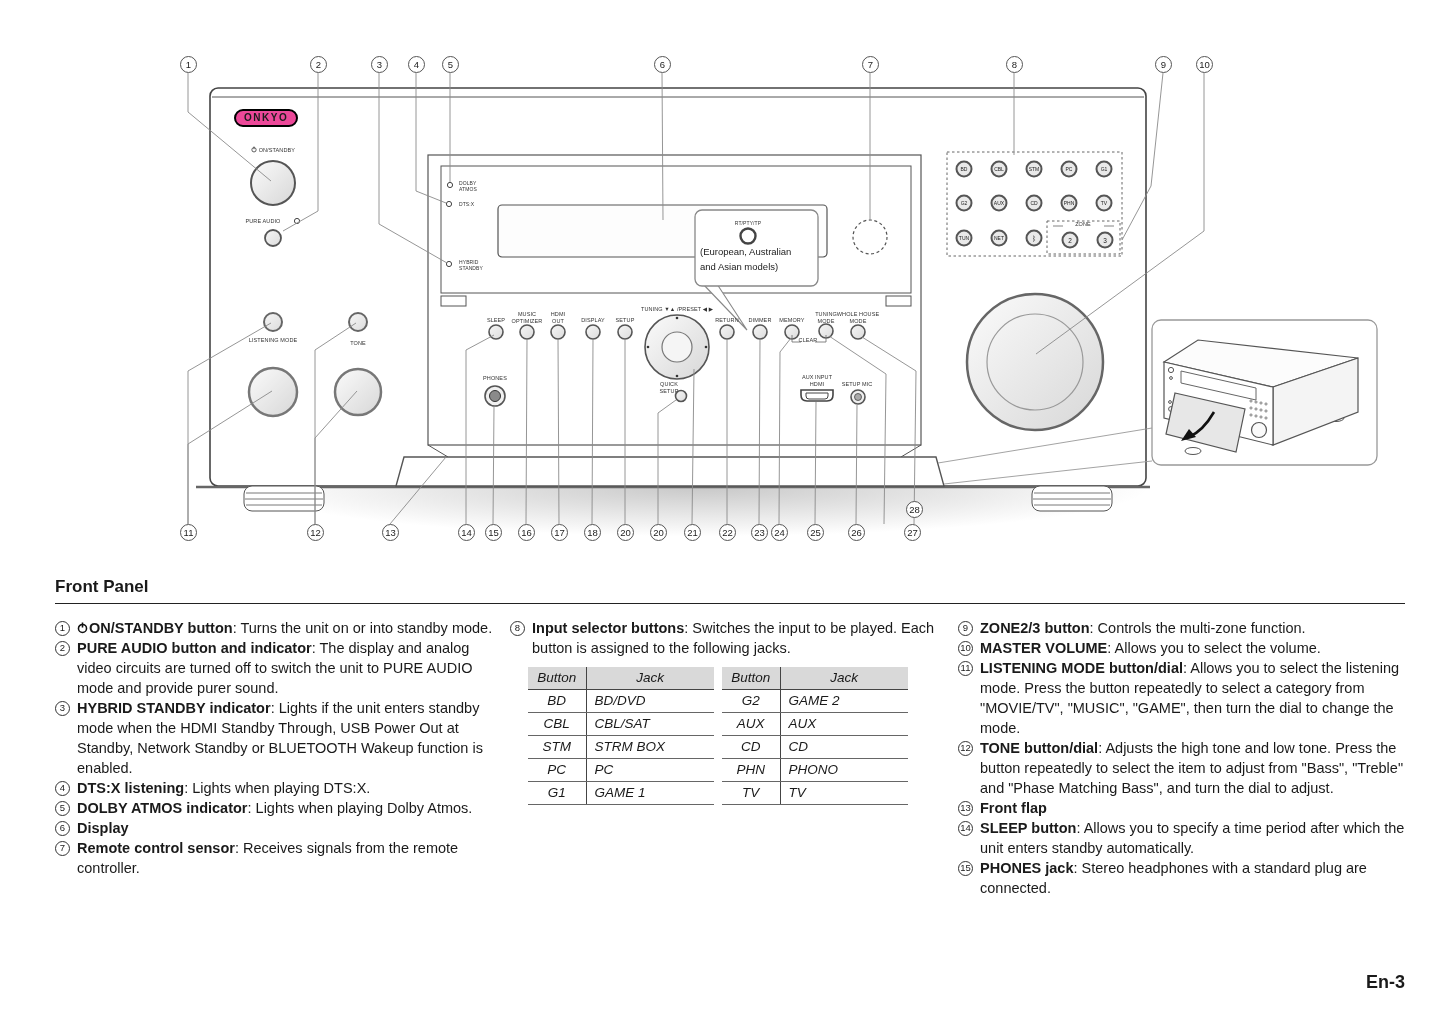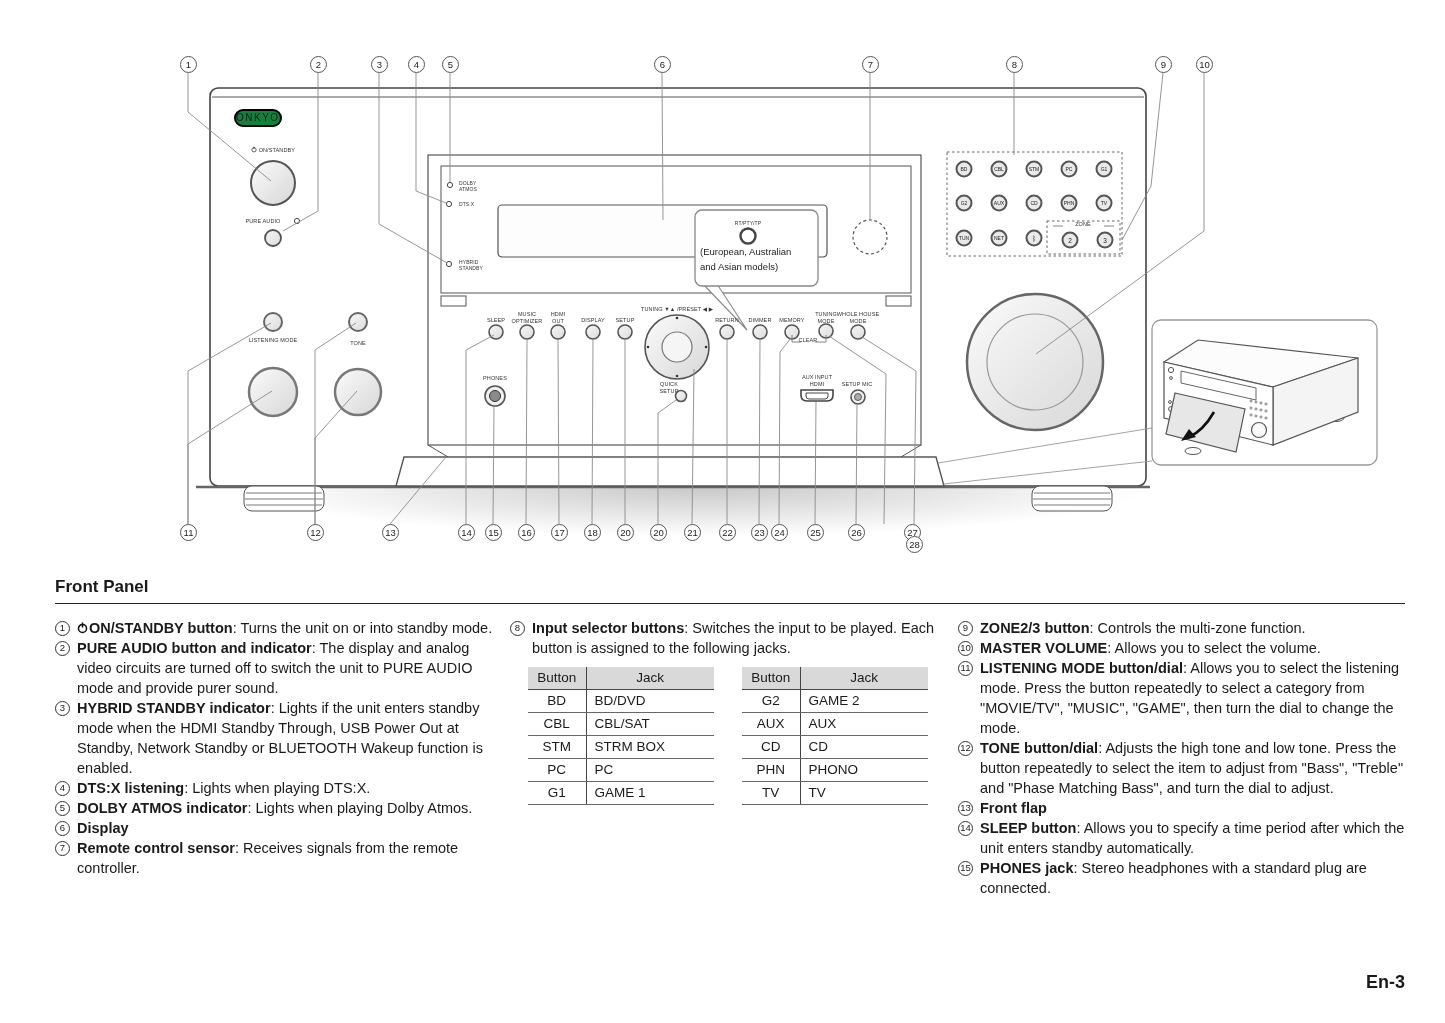--- a/index.html
+++ b/index.html
@@ -12,38 +12,38 @@
   .shadow  { position:absolute; left:100px; top:487px; width:1200px; height:72px;
              background:radial-gradient(ellipse 52% 95% at 50% 0%, rgba(110,110,110,.38), rgba(110,110,110,0) 72%); }
   .art { position:absolute; left:0; top:0; }
   .dlabel { position:absolute; font-size:5.5px; line-height:1.2; color:#333;
             text-align:center; letter-spacing:.1px; }
   .dlabel.left { text-align:left; }
   .callout { position:absolute; width:17px; height:17px; border:1px solid #555; border-radius:50%;
              background:#fff; font-size:9.5px; color:#222; display:flex; align-items:center;
              justify-content:center; }
   .brand { position:absolute; left:234px; top:109px; border:2.5px solid #000; border-radius:11px;
-           padding:1px 0 2px; font-size:10px; font-weight:400; letter-spacing:1.5px; background:#15803d; }
+           padding:1px 8px 2px; font-size:10px; font-weight:700; letter-spacing:1.5px; background:#ec4899; }
   .note { position:absolute; font-size:9.5px; color:#222; }
 
   
   .heading { position:absolute; left:55px; top:577px; font-size:17px; font-weight:bold; }
   .rule { position:absolute; left:55px; top:603px; width:1350px; border-top:1.5px solid #222; }
   .col { position:absolute; top:618px; font-size:14.5px; line-height:20px; }
   .col-left  { left:55px;  width:438px; }
   .col-mid   { left:510px; width:432px; }
   .col-right { left:958px; width:448px; }
   .item { display:flex; align-items:flex-start; }
   .cnum { flex:0 0 15px; width:15px; height:15px; border:1px solid #333; border-radius:50%;
           font-size:9.5px; display:flex; align-items:center; justify-content:center;
           margin:2.5px 7px 0 0; }
   .itxt { flex:1; }
   .itxt b { font-weight:bold; }
   .pwr-inline { margin:0 1px -1px 0; }
-  .tables { display:flex; gap:28px; margin:9px 0 12px 18px; }
+  .tables { display:flex; gap:8px; margin:9px 0 12px 18px;font-style:italic; }
   table { border-collapse:collapse; font-size:13.5px; width:186px; }
   th { background:#d9d9d9; font-weight:normal; text-align:center; border-bottom:1.5px solid #444;
        padding:1px 8px; }
   td { border-bottom:1px solid #666; padding:1px 8px; }
   .cB { width:58px; text-align:center; }
   td.cJ, th.cJ { border-left:1px solid #444; }
   ul.bullets { list-style:none; margin-left:4px; }
   ul.bullets li { padding-left:14px; position:relative; }
   ul.bullets li::before { content:"•"; position:absolute; left:0; }
   .pagenum { position:absolute; right:40px; top:972px; font-size:18px; font-weight:bold; }
@@ -303,21 +303,21 @@
     <div class="callout" style="left:584px;top:524px">18</div>
     <div class="callout" style="left:617px;top:524px">20</div>
     <div class="callout" style="left:650px;top:524px">20</div>
     <div class="callout" style="left:684px;top:524px">21</div>
     <div class="callout" style="left:719px;top:524px">22</div>
     <div class="callout" style="left:751px;top:524px">23</div>
     <div class="callout" style="left:771px;top:524px">24</div>
     <div class="callout" style="left:807px;top:524px">25</div>
     <div class="callout" style="left:848px;top:524px">26</div>
     <div class="callout" style="left:904px;top:524px">27</div>
-    <div class="callout" style="left:906px;top:536px">28</div>
+    <div class="callout" style="left:906px;top:501px">28</div>
   </div>
 
   <div class="heading">Front Panel</div>
   <div class="rule"></div>
 
   <div class="col col-left">
     <div class="item">
         <span class="cnum">1</span>
         <div class="itxt"><b><svg class="pwr-inline" width="11" height="12" viewBox="0 0 12 13">
               <circle cx="6" cy="7" r="4.4" fill="none" stroke="#111" stroke-width="1.7"></circle>

